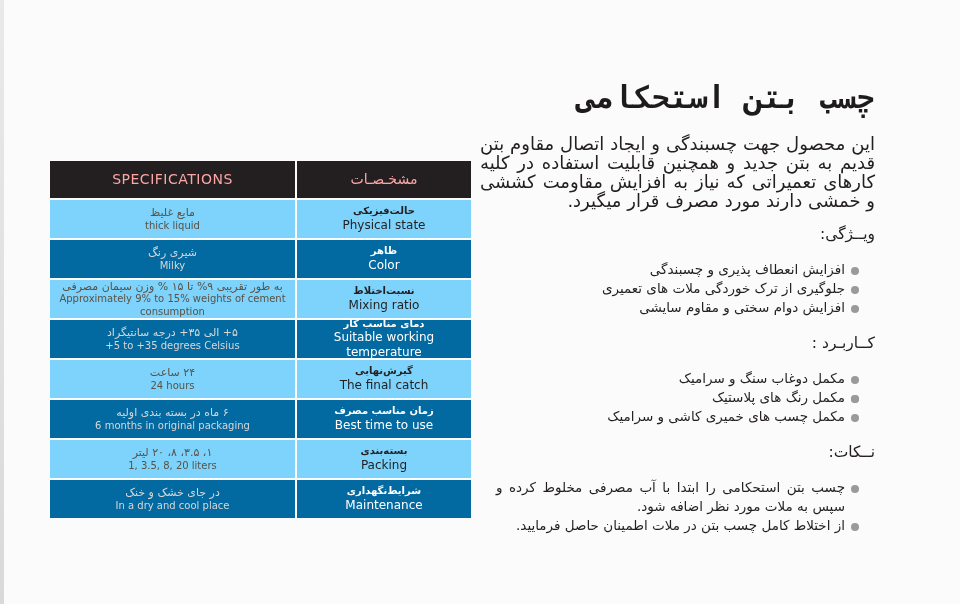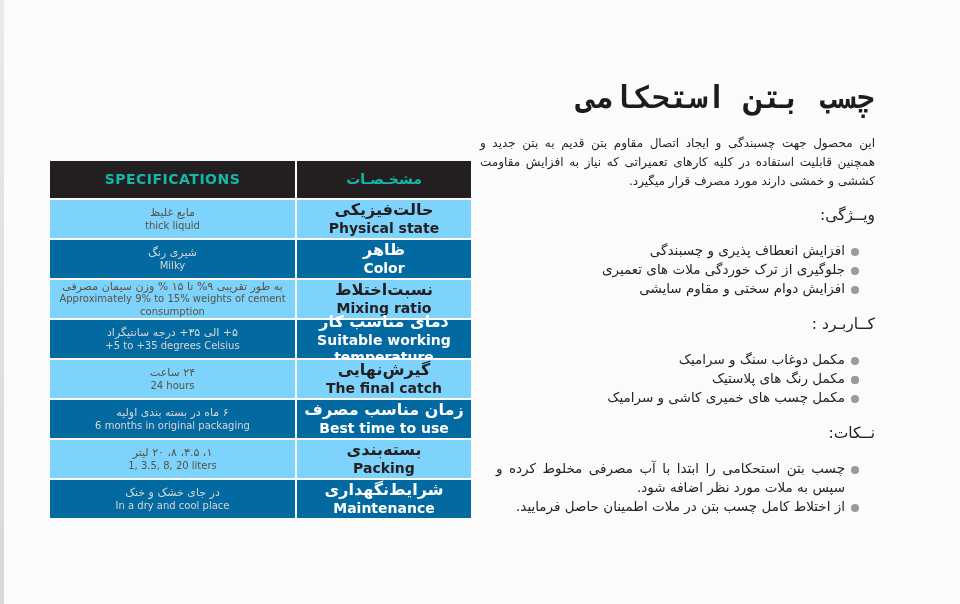--- a/index.html
+++ b/index.html
@@ -15,40 +15,40 @@
     display: flex; flex-direction: column; gap: 2px;
   }
   .row { display: flex; gap: 2px; height: 38px; }
   .row.header { height: 37px; }
   .cell {
     display: flex; flex-direction: column; align-items: center; justify-content: center;
     text-align: center; line-height: 1.25;
   }
   .cell.value { width: 259px; }
   .cell.label { width: 184px; }
-  .header .cell { background: #231f20; color: #14b8a6; font-weight: bold; }
+  .header .cell { background: #231f20; color: #fca5a5; font-weight: normal; }
   .header .value { font-size: 14px; letter-spacing: 0.5px; }
   .header .label { font-size: 14px; direction: rtl; }
   .row.yellow .cell { background: #7dd3fc; align-items: center; }
   .row.gray .cell { background: #0369a1; }
   .row.yellow .value { color: #5a5245; }
   .row.gray .value { color: #d7d7d7; }
   .row.yellow .label { color: #231f20; }
   .row.gray .label { color: #ffffff; }
   .fa { font-size: 11px; direction: rtl; }
   .en { font-size: 10px; }
-  .label .fa { font-weight: bold; font-size: 16px; }
-  .label .en { font-weight: bold; font-size: 14px; }
+  .label .fa { font-weight: bold; font-size: 10px; }
+  .label .en { font-weight: normal; font-size: 12px; }
 
   .right {
     position: absolute; left: 480px; top: 80px; width: 395px;
     direction: rtl; text-align: right; color: #231f20;
   }
   .title { font-size: 31px; font-weight: bold; margin: 0 0 14px 0; line-height: 40px; color: #1e1b1c; font-family: Liberation Mono, monospace; }
-  .intro { font-size: 12px; line-height: 19px; text-align: justify; margin: 0; padding-left: 0; }
+  .intro { font-size: 18px; line-height: 19px; text-align: justify; margin: 0; padding-left: 0; }
   .section-title { font-size: 15.5px; margin: 14px 0 4px 0; line-height: 20px; }
   ul { list-style: none; margin: 16px; padding: 0; }
   li { font-size: 13.5px; line-height: 19px; position: relative; padding-right: 14px; }
   li .bullet {
     position: absolute; right: 0; top: 7px; width: 8px; height: 8px; border-radius: 50%;
     background: #9a9a9a;
   }
   .notes li { text-align: justify; }
   .left-edge {
     position: absolute; left: 0; top: 0; width: 4px; height: 604px;

